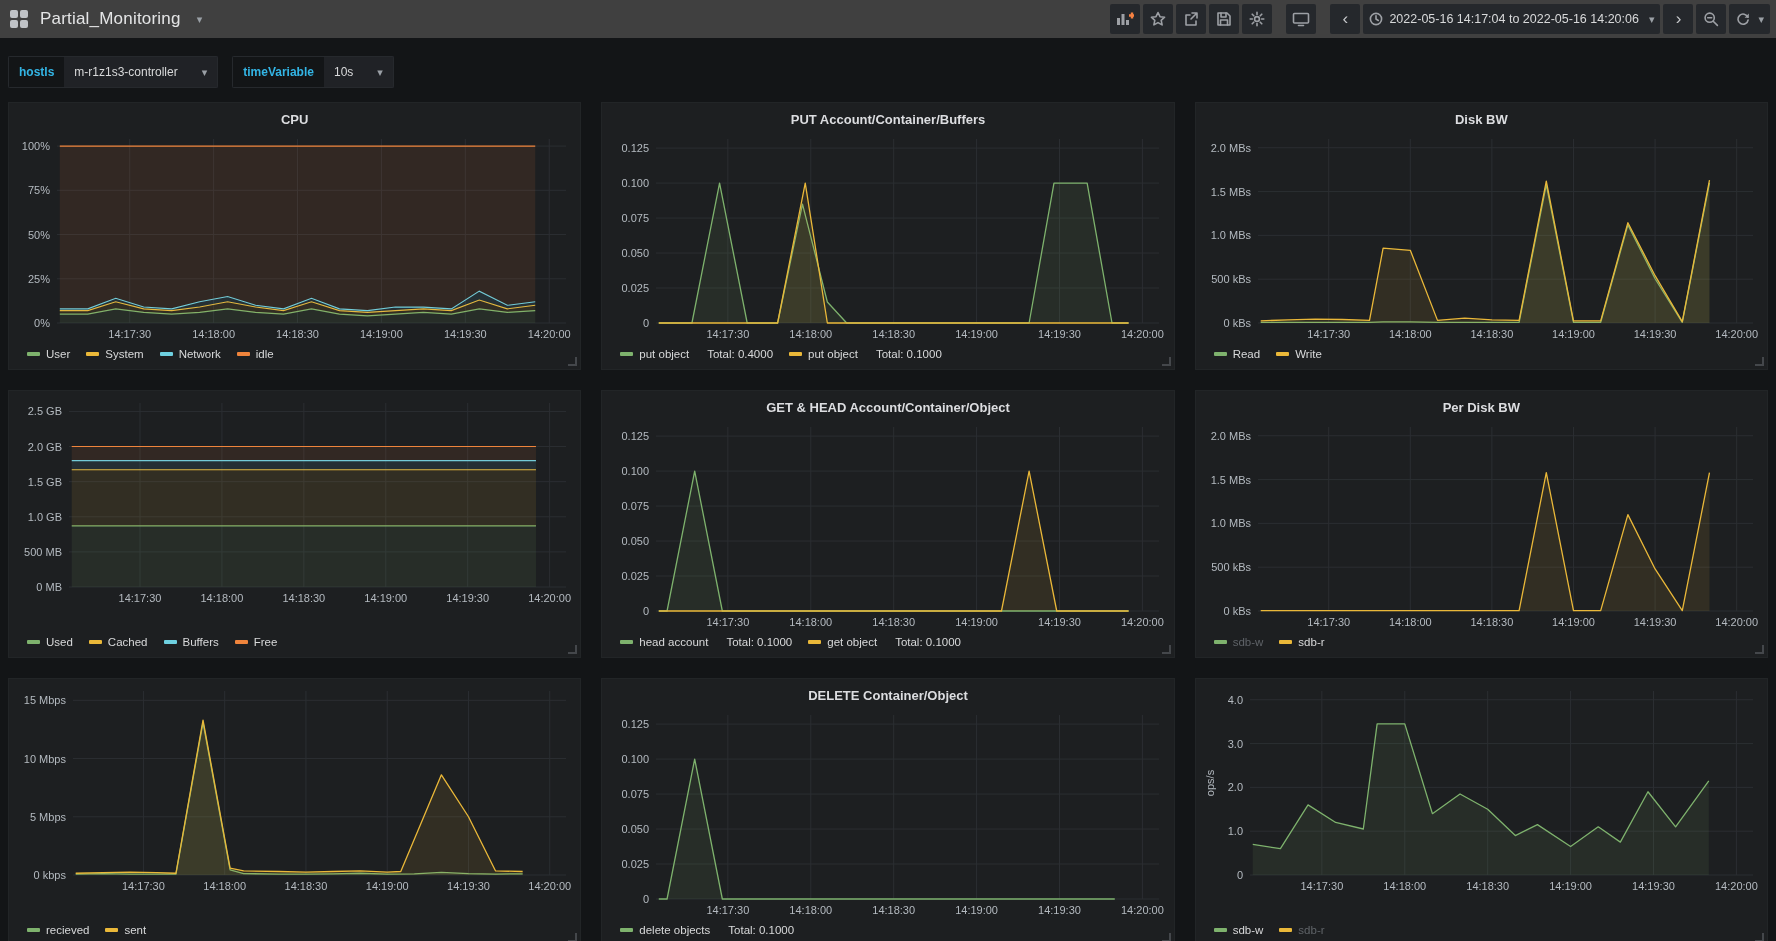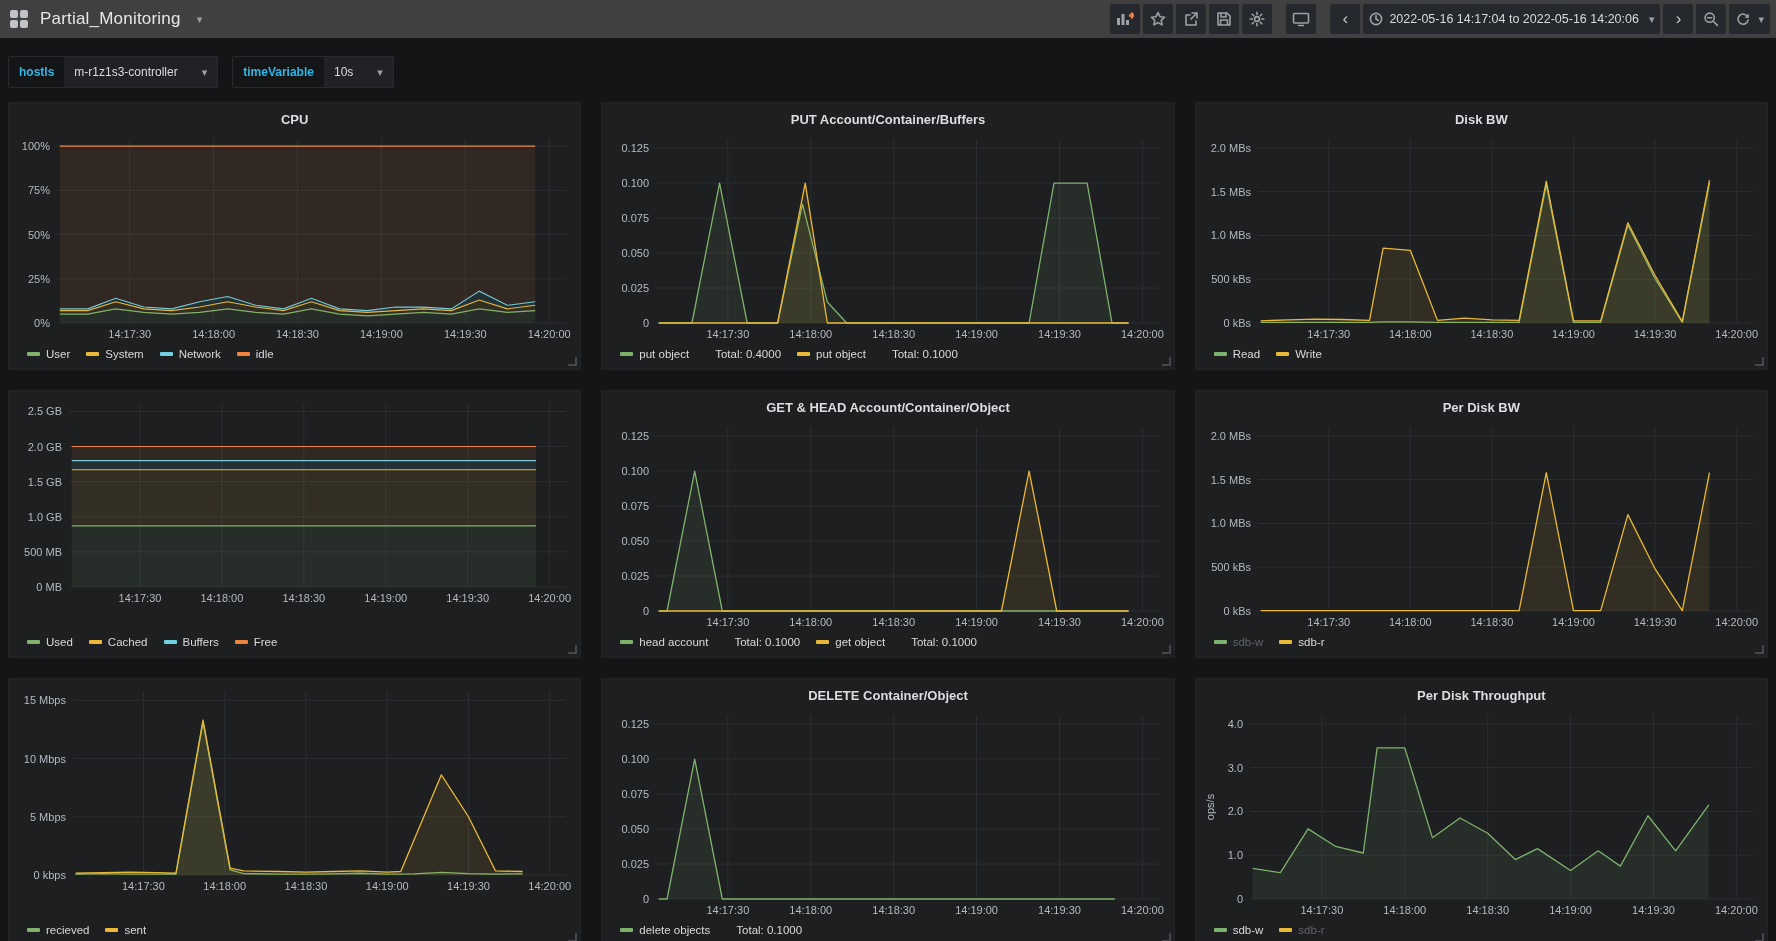--- a/index.html
+++ b/index.html
@@ -30,21 +30,21 @@
   .panel{height:268px;background:#1d1f21;border:1px solid #222527;box-sizing:border-box;display:flex;flex-direction:column;padding:4px 8px 4px 8px;position:relative;}
   .panel:after{content:"";position:absolute;right:3px;bottom:3px;width:7px;height:7px;border-right:2px solid #44474b;border-bottom:2px solid #44474b;}
   .panel-title{height:24px;display:flex;align-items:center;justify-content:center;font-size:13px;font-weight:700;color:#dcdde0;cursor:pointer;}
   .chart{flex:1;position:relative;}
   .chart svg{position:absolute;left:0;top:0;overflow:visible;}
   .legend{height:22px;display:flex;align-items:center;gap:16px;padding-left:10px;font-size:11.5px;}
   .legend-item{display:flex;align-items:center;gap:6px;cursor:pointer;}
   .legend-swatch{width:13px;height:4px;border-radius:1px;display:inline-block;}
   .legend-label{color:#d8d9da;}
   .legend-label.dim{color:#5f6368;}
-  .legend-total{color:#d8d9da;margin-left:20px;}
+  .legend-total{color:#d8d9da;margin-left:12px;}
   text{font-family:"Liberation Sans","DejaVu Sans",sans-serif;}
 </style>
 </head>
 <body>
 
 <div class="navbar">
   <div class="nav-left">
     <span class="logo-grid">
         <span></span>
         <span></span>
@@ -527,21 +527,20 @@
       </div>
       <div class="legend">
         <span class="legend-item">
           <span class="legend-swatch" style="background: rgb(126, 178, 109);"></span>
           <span class="legend-label">delete objects</span>
           <span class="legend-total">Total: 0.1000</span>
         </span>
       </div>
     </div>
     <div class="panel">
-      <div class="panel-title">Per Disk Throughput</div>
       <div class="chart">
         <svg width="561" height="212">
           <line x1="46" x2="549" y1="192" y2="192" stroke="#2b2e32" stroke-width="1"></line>
           <line x1="46" x2="549" y1="148.19047619047618" y2="148.19047619047618" stroke="#2b2e32" stroke-width="1"></line>
           <line x1="46" x2="549" y1="104.38095238095238" y2="104.38095238095238" stroke="#2b2e32" stroke-width="1"></line>
           <line x1="46" x2="549" y1="60.57142857142857" y2="60.57142857142857" stroke="#2b2e32" stroke-width="1"></line>
           <line x1="46" x2="549" y1="16.761904761904773" y2="16.761904761904773" stroke="#2b2e32" stroke-width="1"></line>
           <line x1="117.85714285714285" x2="117.85714285714285" y1="8" y2="192" stroke="#2b2e32" stroke-width="1"></line>
           <line x1="200.76923076923077" x2="200.76923076923077" y1="8" y2="192" stroke="#2b2e32" stroke-width="1"></line>
           <line x1="283.68131868131866" x2="283.68131868131866" y1="8" y2="192" stroke="#2b2e32" stroke-width="1"></line>

